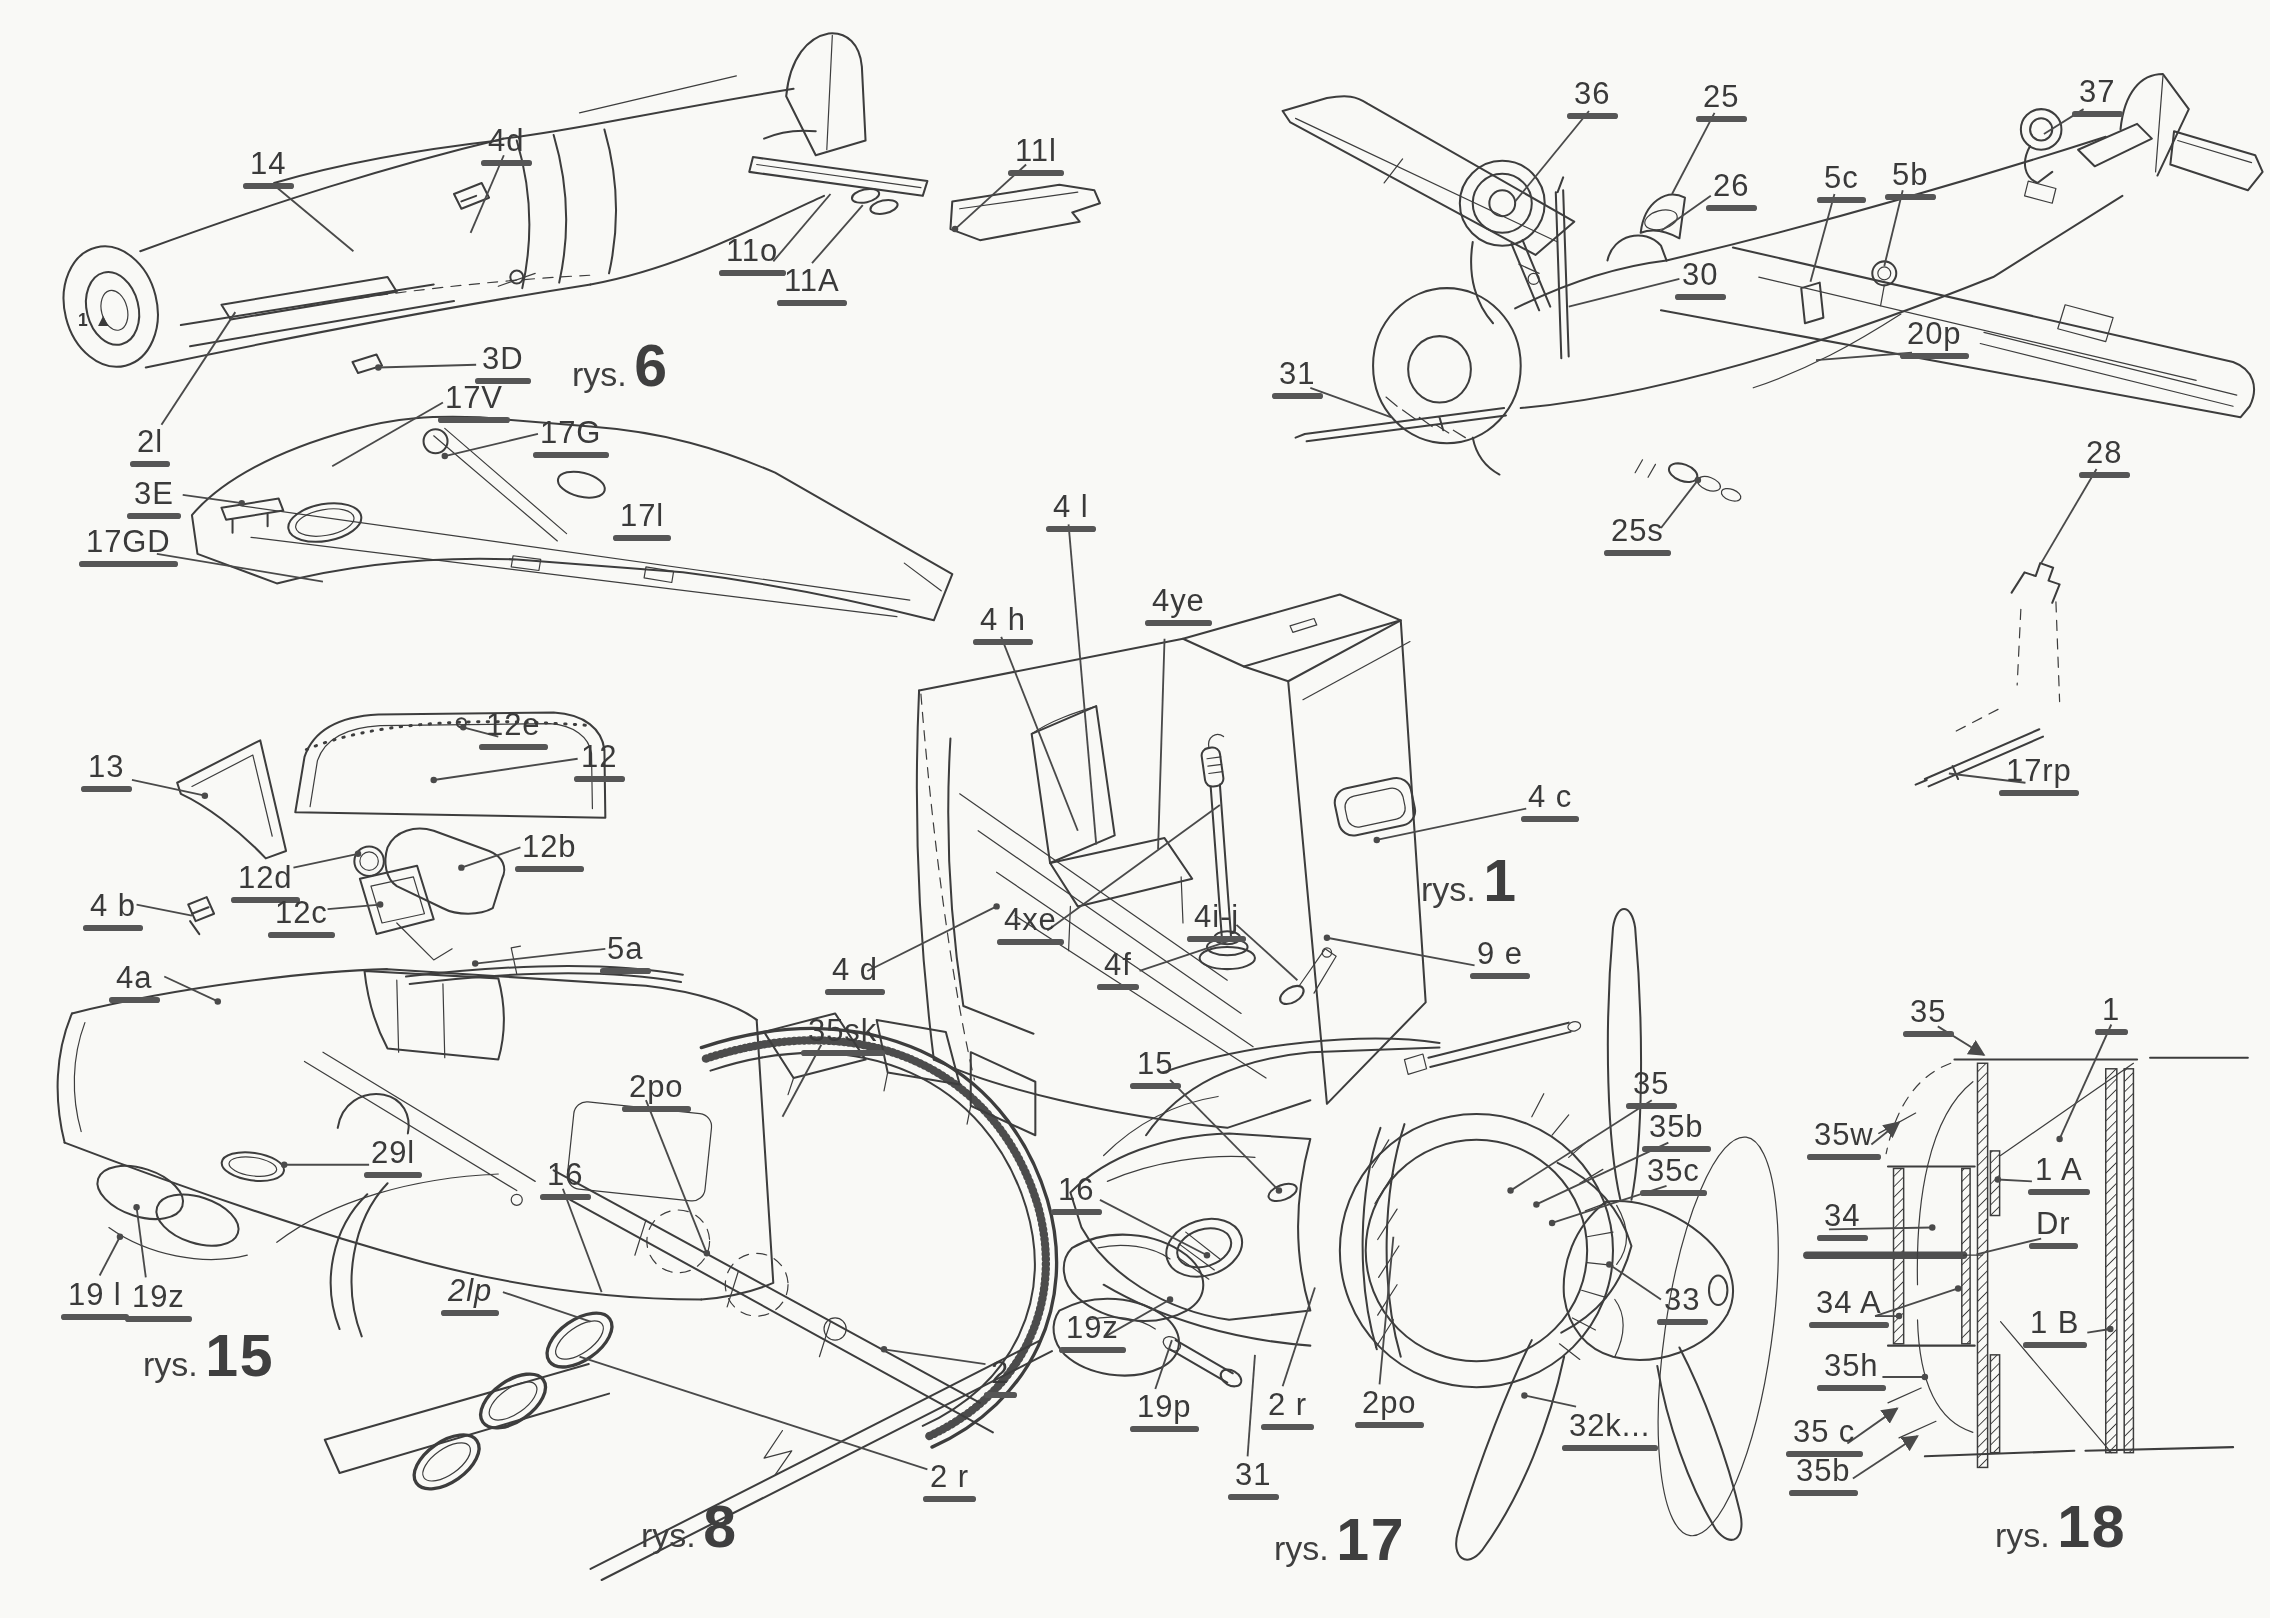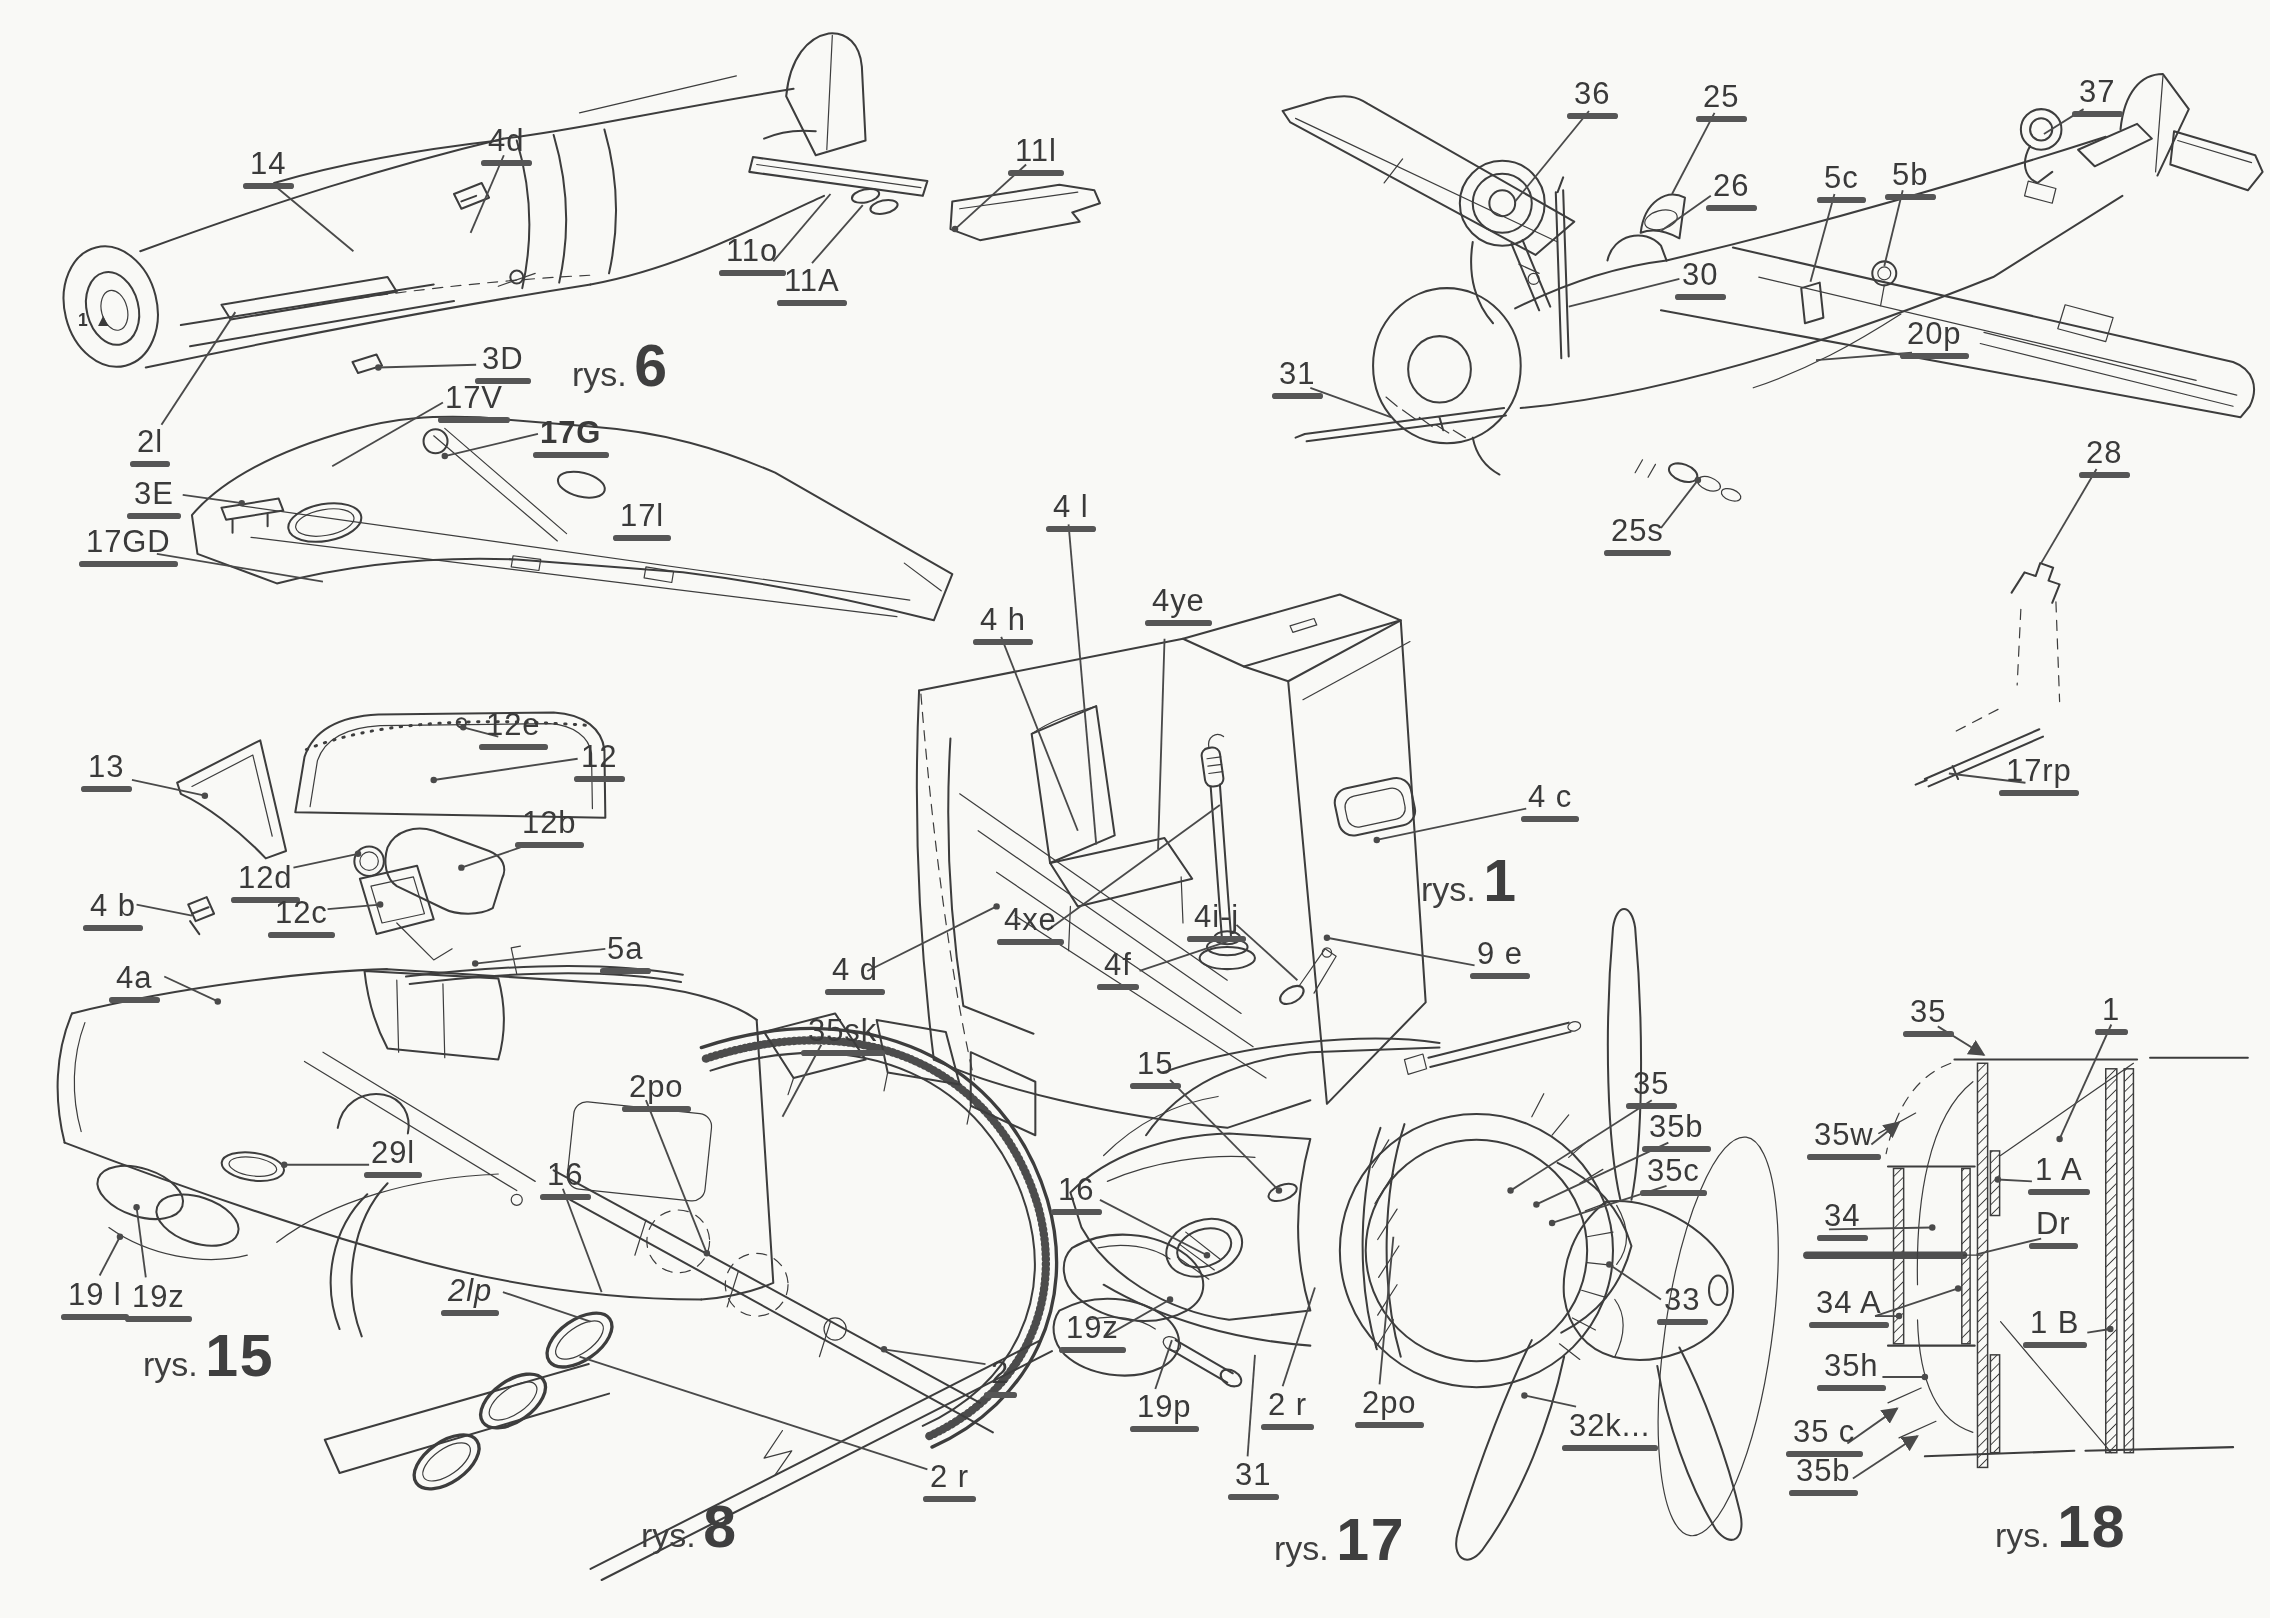--- a/index.html
+++ b/index.html
@@ -394,21 +394,21 @@
   </svg>
 
   <div id="label-layer">
       <div class="lbl" style="left: 250px; top: 148px;"><span>14</span><span class="bar"></span></div>
       <div class="lbl" style="left: 488px; top: 125px;"><span>4d</span><span class="bar"></span></div>
       <div class="lbl" style="left: 1015px; top: 135px; text-align: center;"><span>11l</span><span class="bar"></span></div>
       <div class="lbl" style="left: 726px; top: 235px;"><span>11o</span><span class="bar"></span></div>
       <div class="lbl" style="left: 784px; top: 265px;"><span>11A</span><span class="bar"></span></div>
       <div class="lbl" style="left: 482px; top: 343px;"><span>3D</span><span class="bar"></span></div>
       <div class="lbl" style="left: 445px; top: 382px;"><span>17V</span><span class="bar"></span></div>
-      <div class="lbl" style="left: 540px; top: 417px; font-weight: bold;"><span>17G</span><span class="bar"></span></div>
+      <div class="lbl" style="left: 540px; top: 417px;"><span>17G</span><span class="bar"></span></div>
       <div class="lbl" style="left: 137px; top: 426px;"><span>2l</span><span class="bar"></span></div>
       <div class="lbl" style="left: 134px; top: 478px;"><span>3E</span><span class="bar"></span></div>
       <div class="lbl" style="left: 86px; top: 526px;"><span>17GD</span><span class="bar"></span></div>
       <div class="lbl" style="left: 620px; top: 500px;"><span>17l</span><span class="bar"></span></div>
       <div class="lbl tiny" style="left: 78px; top: 312px;"><span>1 ▲</span></div>
       <div class="lbl" style="left: 1574px; top: 78px;"><span>36</span><span class="bar"></span></div>
       <div class="lbl" style="left: 1703px; top: 81px;"><span>25</span><span class="bar"></span></div>
       <div class="lbl" style="left: 1713px; top: 170px;"><span>26</span><span class="bar"></span></div>
       <div class="lbl" style="left: 1682px; top: 259px;"><span>30</span><span class="bar"></span></div>
       <div class="lbl" style="left: 1824px; top: 162px;"><span>5c</span><span class="bar"></span></div>
@@ -426,21 +426,21 @@
       <div class="lbl" style="left: 1477px; top: 938px;"><span>9 e</span><span class="bar"></span></div>
       <div class="lbl" style="left: 832px; top: 954px;"><span>4 d</span><span class="bar"></span></div>
       <div class="lbl" style="left: 1004px; top: 904px;"><span>4xe</span><span class="bar"></span></div>
       <div class="lbl" style="left: 1104px; top: 949px;"><span>4f</span><span class="bar"></span></div>
       <div class="lbl" style="left: 1194px; top: 901px;"><span>4i-j</span><span class="bar"></span></div>
       <div class="lbl" style="left: 486px; top: 709px;"><span>12e</span><span class="bar"></span></div>
       <div class="lbl" style="left: 581px; top: 741px;"><span>12</span><span class="bar"></span></div>
       <div class="lbl" style="left: 88px; top: 751px;"><span>13</span><span class="bar"></span></div>
       <div class="lbl" style="left: 238px; top: 862px;"><span>12d</span><span class="bar"></span></div>
       <div class="lbl" style="left: 275px; top: 897px;"><span>12c</span><span class="bar"></span></div>
-      <div class="lbl" style="left: 522px; top: 807px;"><span>12b</span><span class="bar"></span></div>
+      <div class="lbl" style="left: 522px; top: 831px;"><span>12b</span><span class="bar"></span></div>
       <div class="lbl" style="left: 90px; top: 890px;"><span>4 b</span><span class="bar"></span></div>
       <div class="lbl" style="left: 116px; top: 962px;"><span>4a</span><span class="bar"></span></div>
       <div class="lbl" style="left: 607px; top: 933px;"><span>5a</span><span class="bar"></span></div>
       <div class="lbl" style="left: 371px; top: 1137px;"><span>29l</span><span class="bar"></span></div>
       <div class="lbl" style="left: 68px; top: 1279px;"><span>19 l</span><span class="bar"></span></div>
       <div class="lbl" style="left: 132px; top: 1281px;"><span>19z</span><span class="bar"></span></div>
       <div class="lbl" style="left: 808px; top: 1015px;"><span>35sk</span><span class="bar"></span></div>
       <div class="lbl" style="left: 629px; top: 1071px;"><span>2po</span><span class="bar"></span></div>
       <div class="lbl" style="left: 547px; top: 1159px;"><span>16</span><span class="bar"></span></div>
       <div class="lbl" style="left: 448px; top: 1275px; font-style: italic;"><span>2lp</span><span class="bar"></span></div>

